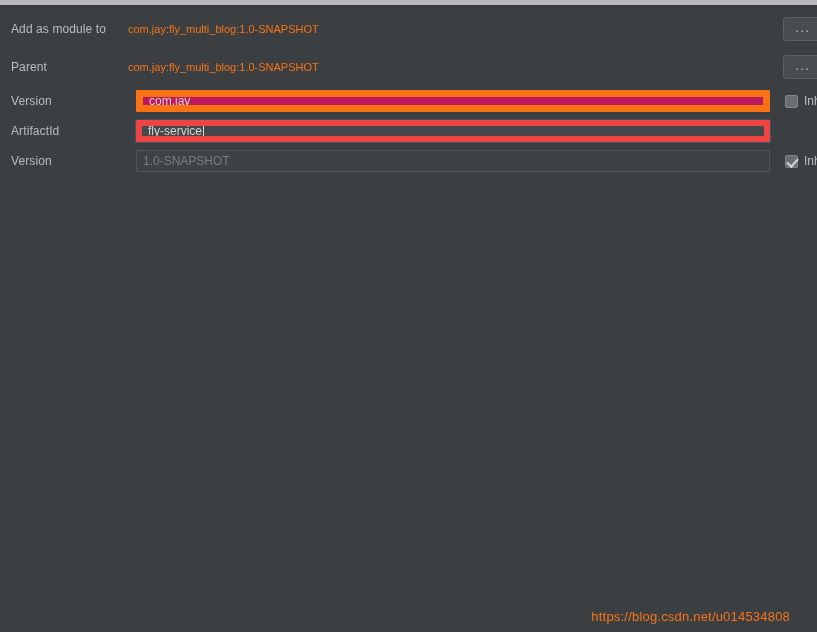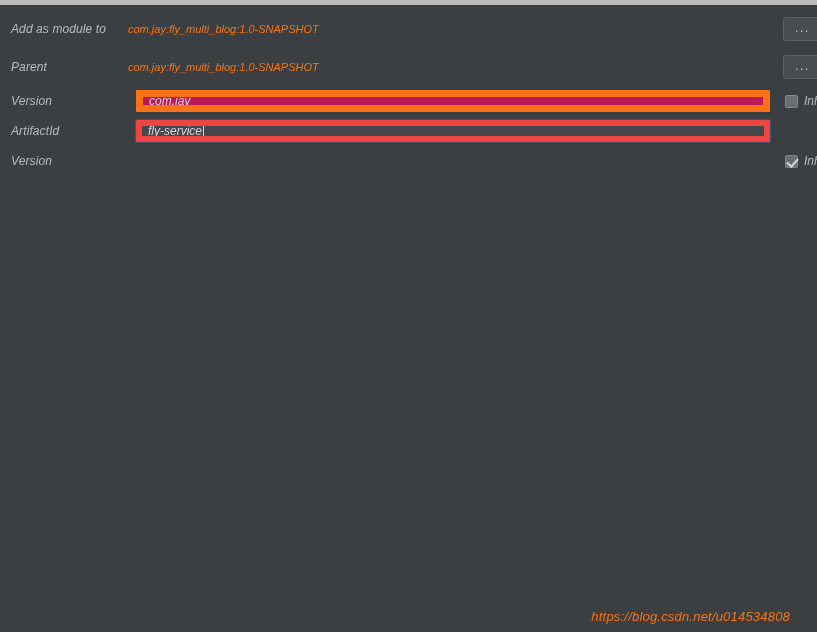--- a/index.html
+++ b/index.html
@@ -1,16 +1,16 @@
 <!DOCTYPE html>
 <html><head>
 <meta charset="utf-8">
 <title>New Module - Maven</title>
 <style>
-  * { box-sizing: border-box; margin: 0; padding: 0; font-style: italic; }
+  * { box-sizing: border-box; margin: 0; padding: 0; }
 
   html, body {
     width: 817px;
     height: 632px;
     overflow: hidden;
   }
 
   body {
     background: #3c3f41;
     font-family: "Liberation Sans", "DejaVu Sans", sans-serif;
@@ -219,20 +219,23 @@
   <div class="form-row" style="top: 113px; padding-left: 8px;">
     <span class="row-label">ArtifactId</span>
     <div class="text-field focused">
       <span>fly-service</span>
         <span class="caret"></span>
     </div>
   </div>
 
   <div class="form-row" style="top: 143px; padding-left: 12px;">
     <span class="row-label">Version</span>
+    <div class="text-field disabled">
+      <span>1.0-SNAPSHOT</span>
+    </div>
     <div class="checkbox-wrap">
       <span class="checkbox-box checked"></span>
       <span class="checkbox-label">Inherit</span>
     </div>
   </div>
 
   <div class="watermark">https://blog.csdn.net/u014534808</div>
 
 </div>
 

